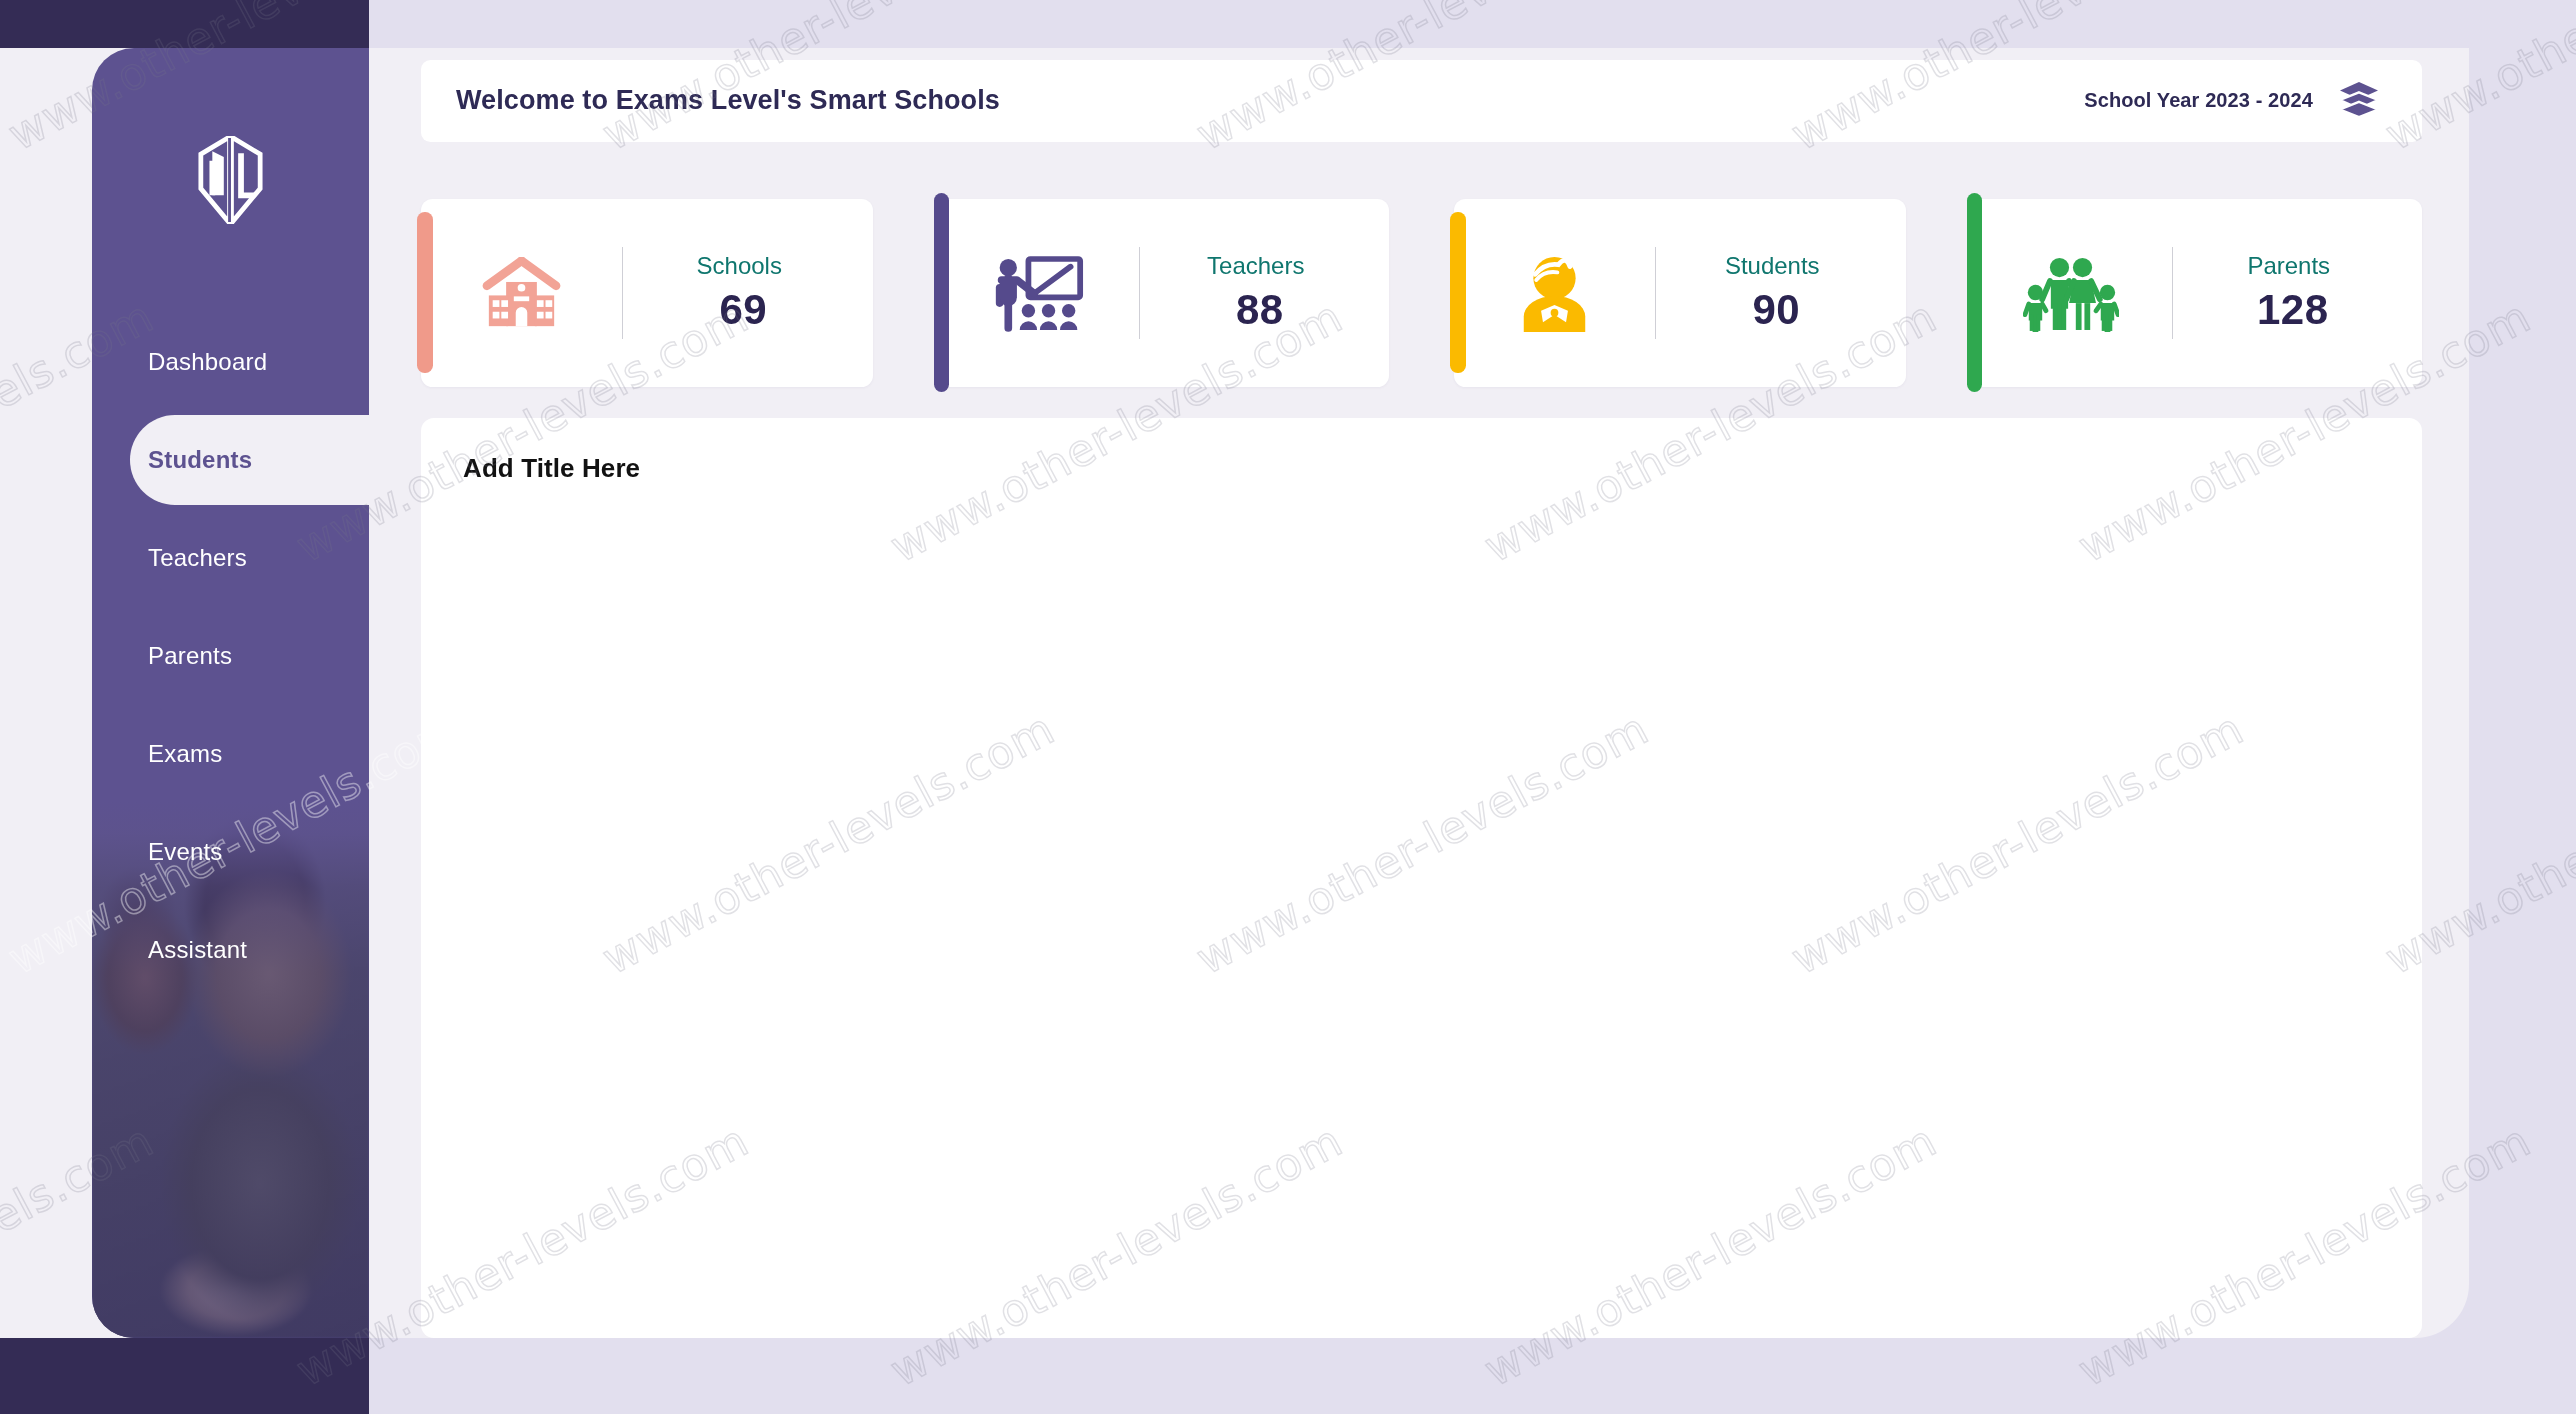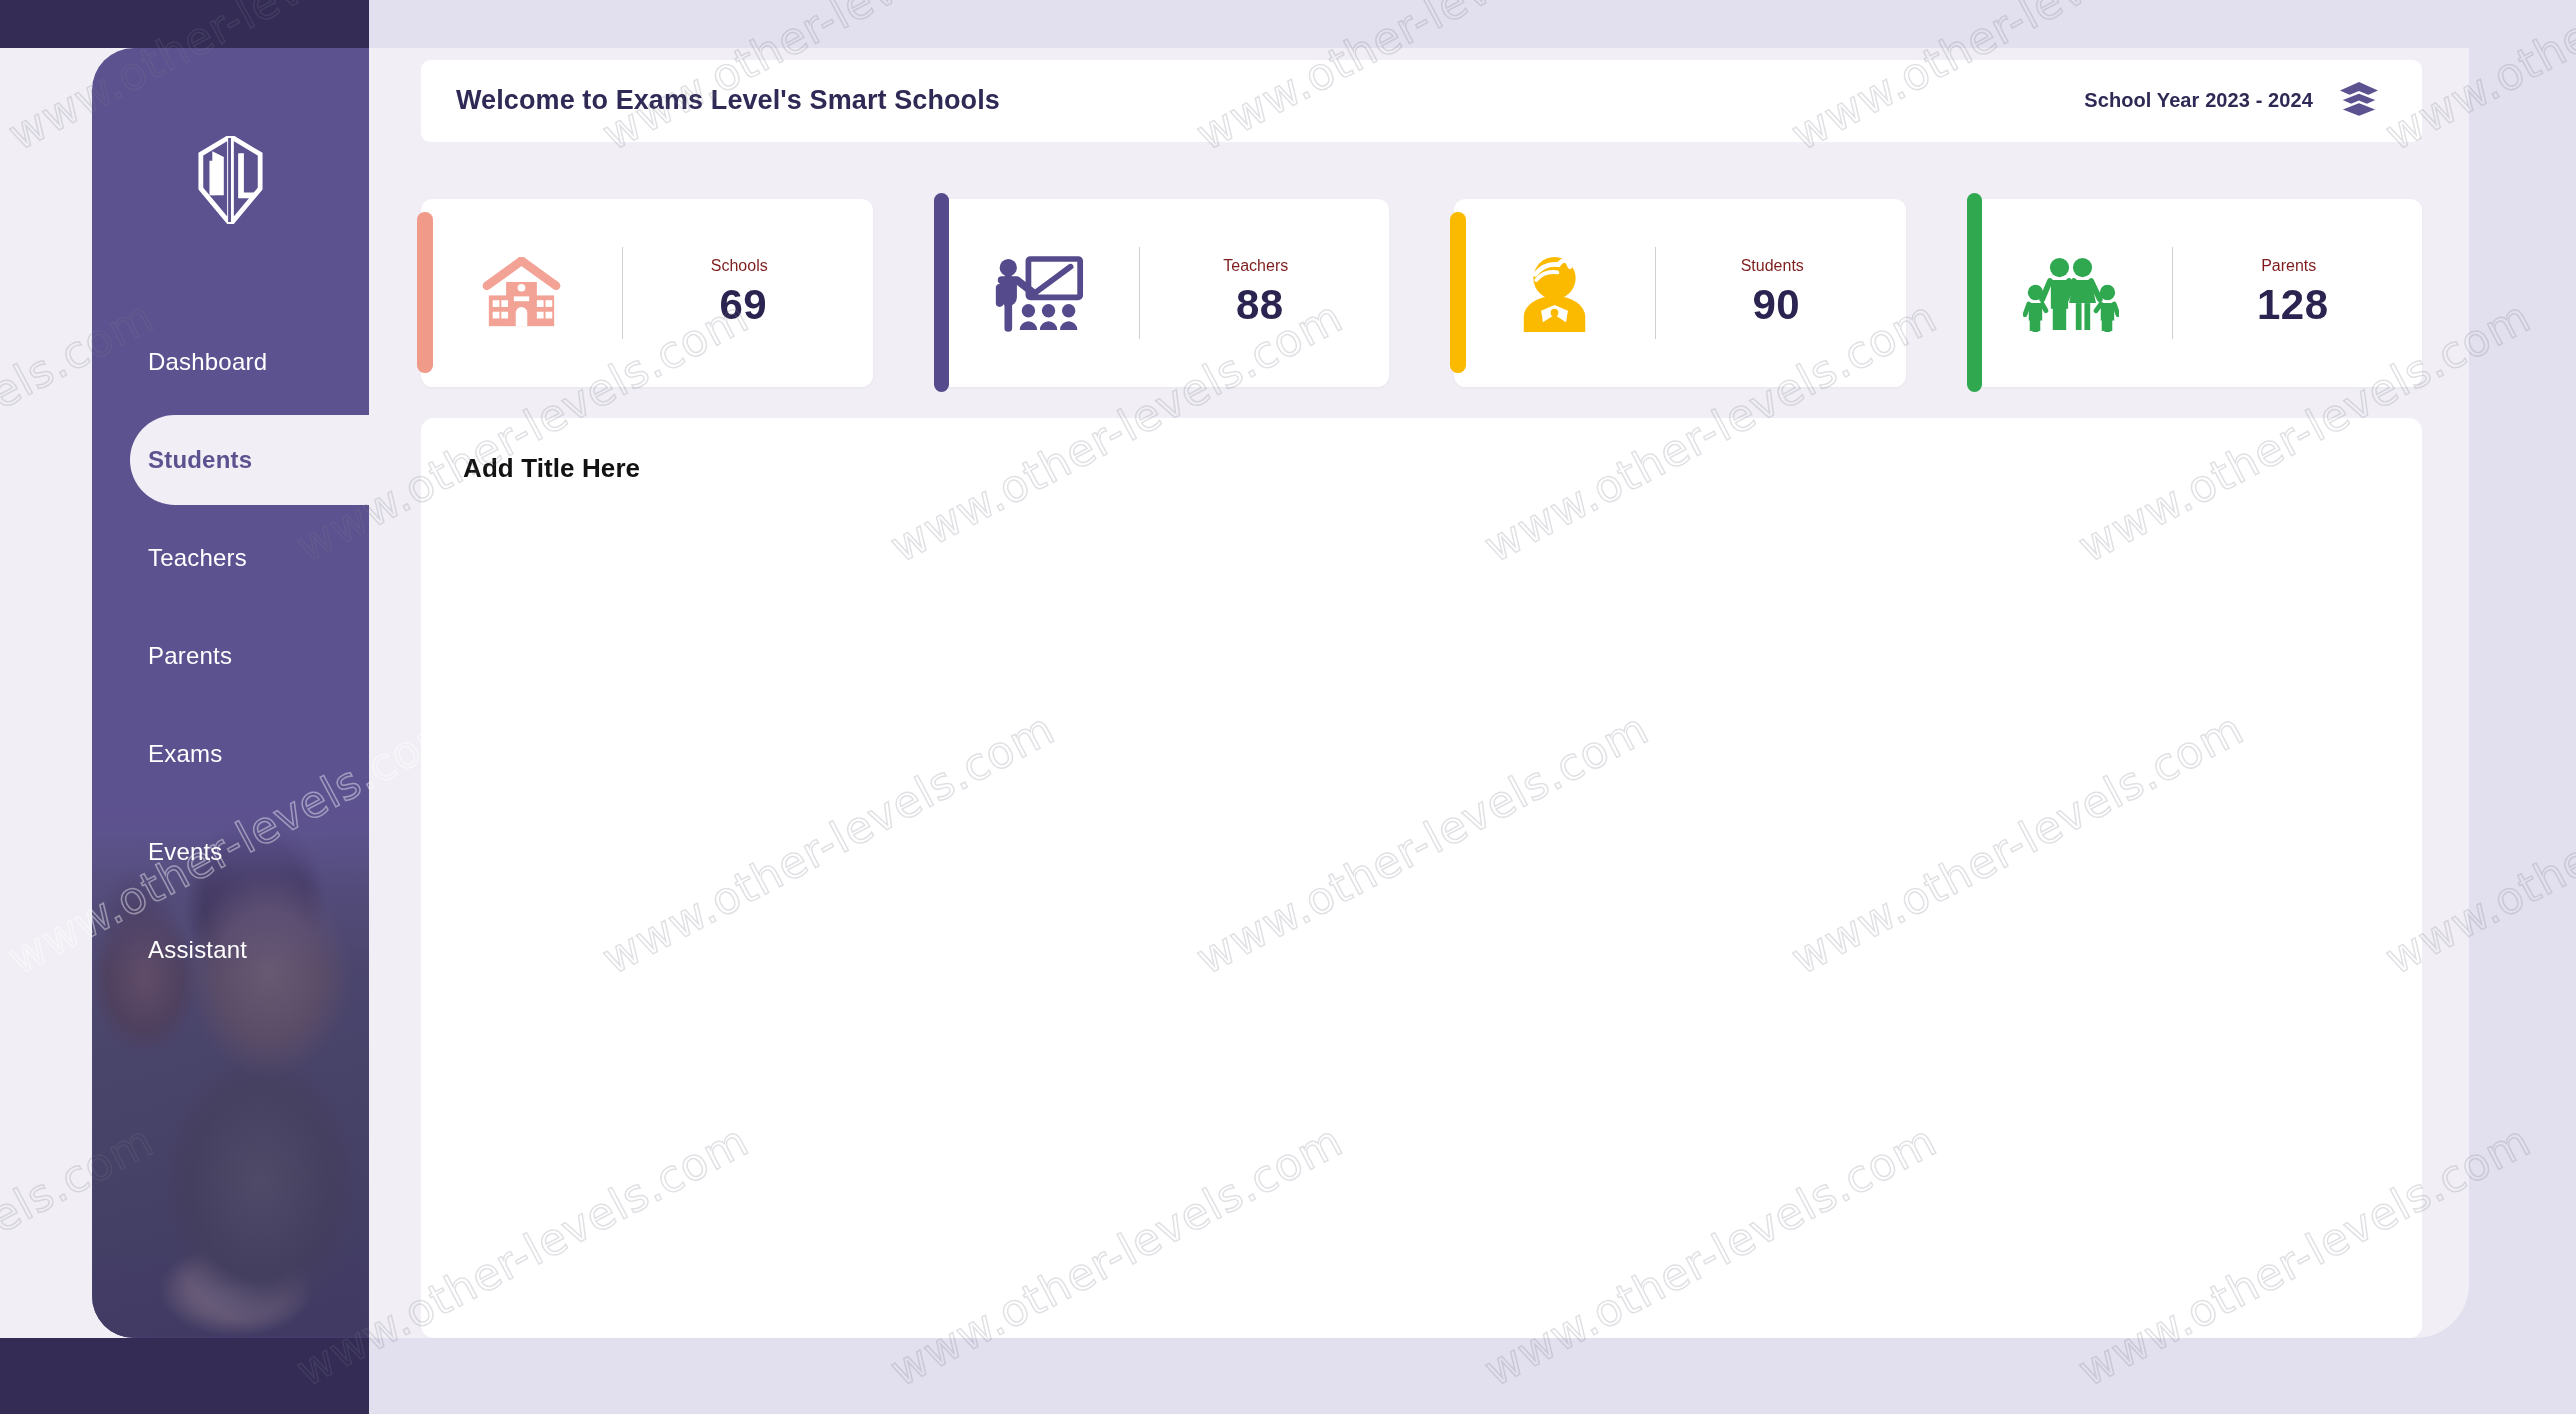--- a/index.html
+++ b/index.html
@@ -245,22 +245,22 @@
   }
   .stat-text {
     flex: 1 1 auto;
     display: flex;
     flex-direction: column;
     align-items: center;
     justify-content: center;
     padding-right: 17px;
   }
   .stat-label {
-    font-size: 16px;
-    color: #7f1d1d;
+    font-size: 24px;
+    color: #0f766e;
     font-weight: 400;
     margin-bottom: 5.8px;
   }
   .stat-value {
     font-size: 42px;
     font-weight: 700;
     color: #2b2450;
     letter-spacing: 0.5px;
     margin-left: 8px;
   }

